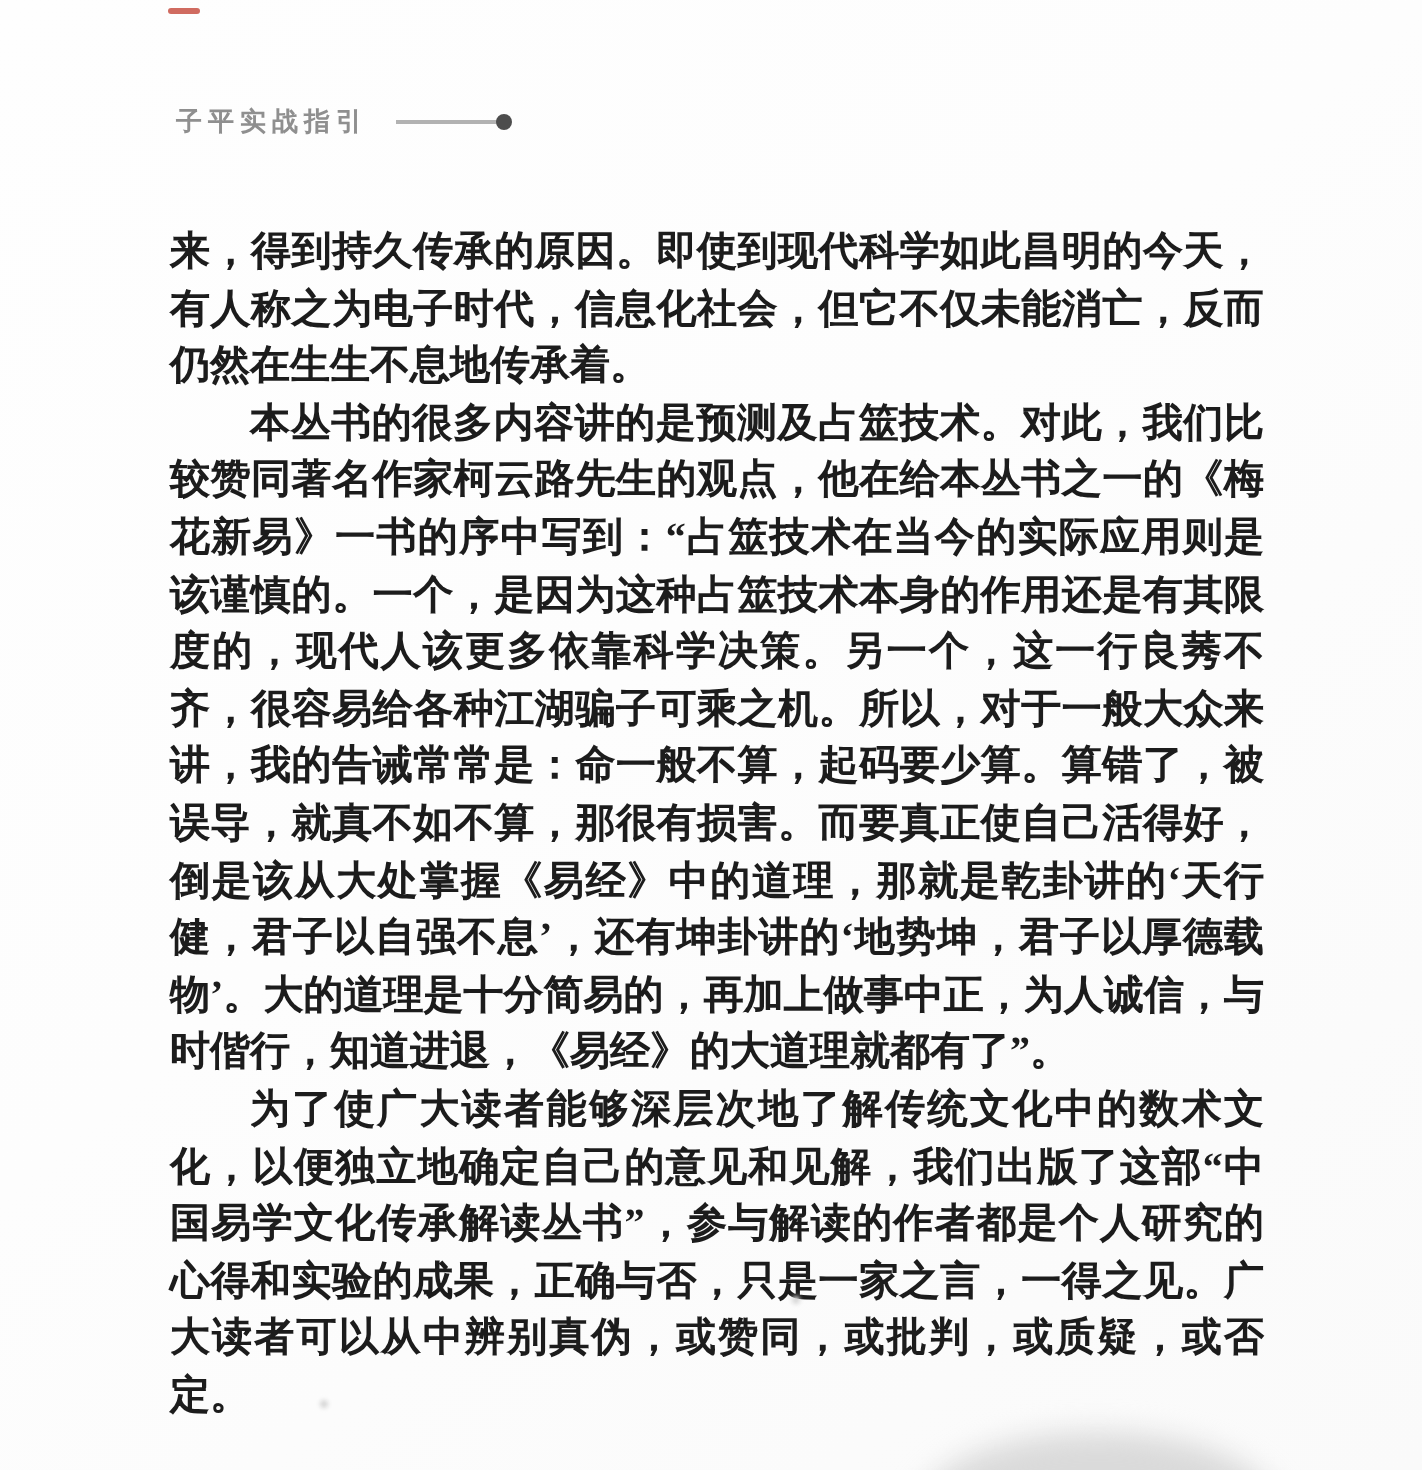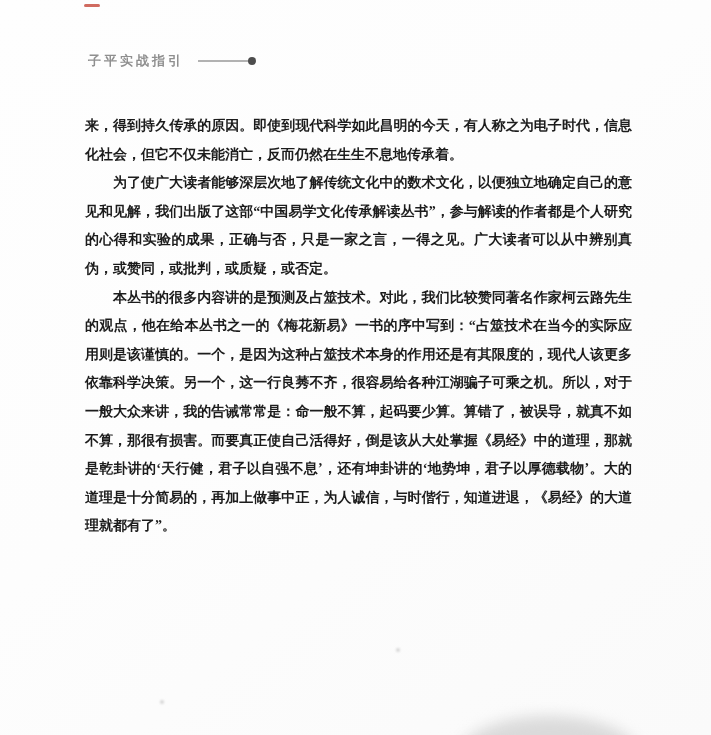--- a/index.html
+++ b/index.html
@@ -28,21 +28,21 @@
     position:relative;margin-left:14px;width:52px;height:2px;
     background:#b2b2b2;
   }
   .header .rule .dot{
     position:absolute;right:-6px;top:-3px;width:8px;height:8px;
     border-radius:50%;background:#4d4d4d;
   }
   
   .bodytext{
     position:absolute;left:85px;top:112px;width:547px;
-    font-size:14px;line-height:28.6px;font-weight:bold;
+    font-size:20px;line-height:28.6px;font-weight:bold;
     text-align:justify;
     letter-spacing:0;
     filter:blur(.3px);
   }
   .bodytext p{margin:0;padding:0;}
   .bodytext p.indent{text-indent:2em;}
   
   .scan-shadow{
     position:absolute;left:458px;top:716px;width:182px;height:82px;
     background:#dadada;border-radius:50%;
@@ -60,21 +60,21 @@
   <div class="header">
     <span class="title" style="color: rgb(143, 143, 143); text-align: center;">子平实战指引</span>
     <span class="rule">
       <span class="dot"></span>
     </span>
   </div>
 
   <div class="bodytext" style="color: rgb(28, 28, 28);">
 
   <p>来，得到持久传承的原因。即使到现代科学如此昌明的今天，有人称之为电子时代，信息化社会，但它不仅未能消亡，反而仍然在生生不息地传承着。</p>
+      <p class="indent">本丛书的很多内容讲的是预测及占筮技术。对此，我们比较赞同著名作家柯云路先生的观点，他在给本丛书之一的《梅花新易》一书的序中写到：“占筮技术在当今的实际应用则是该谨慎的。一个，是因为这种占筮技术本身的作用还是有其限度的，现代人该更多依靠科学决策。另一个，这一行良莠不齐，很容易给各种江湖骗子可乘之机。所以，对于一般大众来讲，我的告诫常常是：命一般不算，起码要少算。算错了，被误导，就真不如不算，那很有损害。而要真正使自己活得好，倒是该从大处掌握《易经》中的道理，那就是乾卦讲的‘天行健，君子以自强不息’，还有坤卦讲的‘地势坤，君子以厚德载物’。大的道理是十分简易的，再加上做事中正，为人诚信，与时偕行，知道进退，《易经》的大道理就都有了”。</p>
       <p class="indent">为了使广大读者能够深层次地了解传统文化中的数术文化，以便独立地确定自己的意见和见解，我们出版了这部“中国易学文化传承解读丛书”，参与解读的作者都是个人研究的心得和实验的成果，正确与否，只是一家之言，一得之见。广大读者可以从中辨别真伪，或赞同，或批判，或质疑，或否定。</p>
-      <p class="indent">本丛书的很多内容讲的是预测及占筮技术。对此，我们比较赞同著名作家柯云路先生的观点，他在给本丛书之一的《梅花新易》一书的序中写到：“占筮技术在当今的实际应用则是该谨慎的。一个，是因为这种占筮技术本身的作用还是有其限度的，现代人该更多依靠科学决策。另一个，这一行良莠不齐，很容易给各种江湖骗子可乘之机。所以，对于一般大众来讲，我的告诫常常是：命一般不算，起码要少算。算错了，被误导，就真不如不算，那很有损害。而要真正使自己活得好，倒是该从大处掌握《易经》中的道理，那就是乾卦讲的‘天行健，君子以自强不息’，还有坤卦讲的‘地势坤，君子以厚德载物’。大的道理是十分简易的，再加上做事中正，为人诚信，与时偕行，知道进退，《易经》的大道理就都有了”。</p>
     </div>
 
   <div class="scan-shadow"></div>
   <div class="speck" style="left:160px;top:700px;"></div>
   <div class="speck" style="left:396px;top:648px;"></div>
 
 </div>
 
 </body></html>

